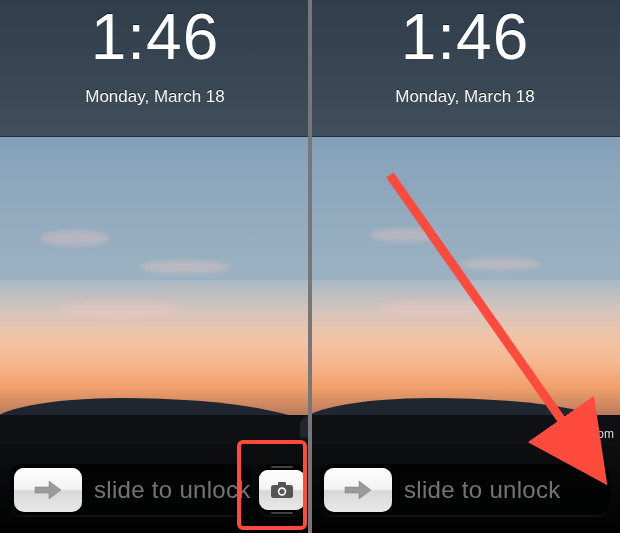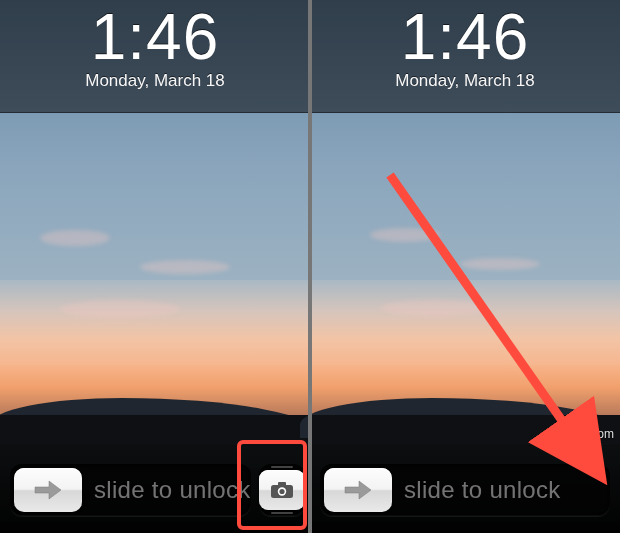--- a/index.html
+++ b/index.html
@@ -12,27 +12,27 @@
           background: linear-gradient(to bottom, #6a8aa8 0%, #7b99b3 35%, #8aa5bc 60%, #9cb2c2 100%); }
   .sky2 { position: absolute; left:0; right:0; top:280px; height: 90px;
           background: linear-gradient(to bottom, #a9b9c4 0%, #d6c5bc 35%, #f2c4a6 65%, #f7b48a 100%); }
   .glow { position: absolute; left:0; right:0; top:365px; height: 50px;
           background: linear-gradient(to bottom, #f7b48a 0%, #f1a06c 45%, #b97a5b 100%); }
   .mtn  { position: absolute; left:-10px; right:-10px; top: 398px; height: 40px;
           background: #1f2630; border-radius: 60% 90% 0 0 / 100% 140% 0 0; filter: blur(.3px); }
   .ground { position: absolute; left:0; right:0; top: 415px; bottom:0; background:#0e1013; }
   .cloud { position:absolute; background: rgba(240,200,195,.35); filter: blur(2px); border-radius: 50%; }
 
-  .topbar { position: absolute; left:0; right:0; top:0; height: 113px;
+  .topbar { position: absolute; left:0; right:0; top:0; height: 137px;
             background: linear-gradient(to bottom, rgba(10,12,15,.6), rgba(10,12,15,.55));
             border-bottom: 1px solid rgba(0,0,0,.35);
             text-align: center; color: #fff; padding-top: 4px;
             text-shadow: 0 -1px 0 rgba(0,0,0,.6); }
   .time { font-size: 64px; font-weight: 200; letter-spacing: 1px; line-height: 1.05; }
-  .date { font-size: 17px; font-weight: 400; margin-top: 0; opacity: .96; }
+  .date { font-size: 17px; font-weight: 400; margin-top: 16px; opacity: .96; }
 
   .bottombar { position:absolute; left:0; right:0; bottom:0; height: 88px;
                background: linear-gradient(to bottom, rgba(12,14,16,.82), rgba(0,0,0,.92));
                border-top: 1px solid rgba(255,255,255,.05);
                display:flex; align-items:center; padding: 0 10px; gap: 8px; }
   .track { position: relative; height: 52px; border-radius: 12px;
            background: linear-gradient(to bottom, rgba(0,0,0,.7), rgba(0,0,0,.45));
            box-shadow: inset 0 1px 3px rgba(0,0,0,.9), inset 0 -1px 0 rgba(255,255,255,.05), 0 1px 0 rgba(255,255,255,.07);
            display:flex; align-items:center; }
   .track.slide { flex: 1; }

